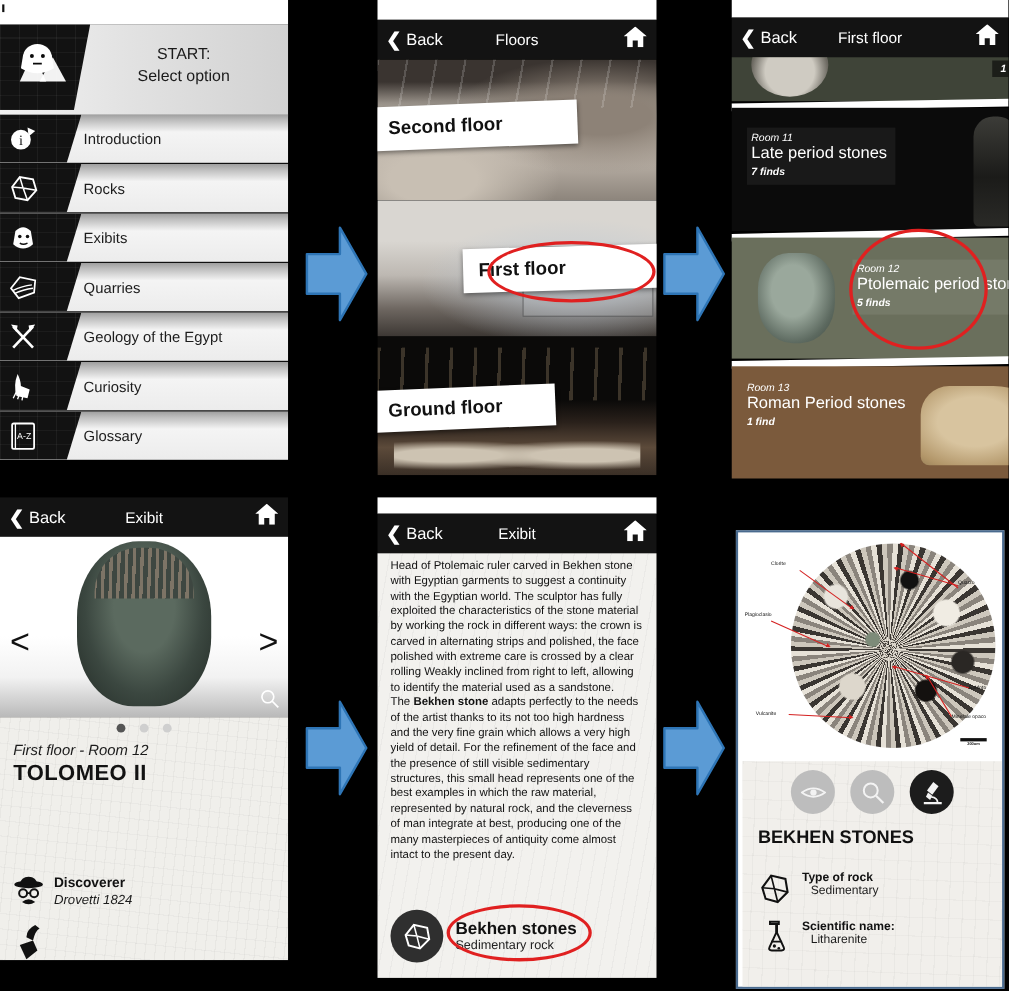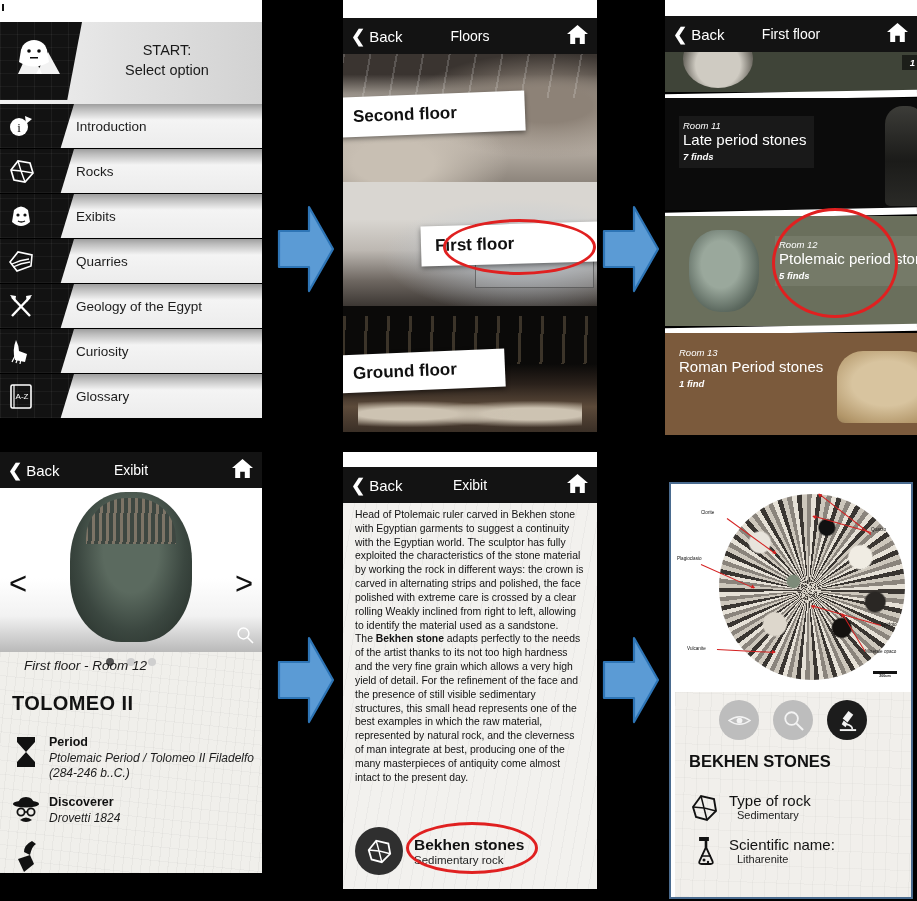--- a/index.html
+++ b/index.html
@@ -88,21 +88,21 @@
   .arrowL{left:9px;} .arrowR{right:9px;}
   .magn{position:absolute;right:8px;top:138px;}
   .dots{position:absolute;left:0;right:0;top:206px;display:flex;justify-content:center;gap:13px;}
   .dot{width:8px;height:8px;border-radius:50%;background:#cfcfcf;}
   .dot.on{background:#555;}
   .papyrus{position:absolute;left:0;top:200px;width:262px;height:221px;
      background:
        repeating-linear-gradient(96deg,rgba(0,0,0,.035) 0 1px,rgba(0,0,0,0) 1px 9px),
        repeating-linear-gradient(6deg,rgba(0,0,0,.028) 0 1px,rgba(0,0,0,0) 1px 14px),
        #f0efeb;}
-  .exLoc{position:absolute;left:12px;top:206px;font-size:13.5px;font-style:italic;color:#1b1b1b;margin-left:12px;}
+  .exLoc{position:absolute;left:12px;top:222px;font-size:13.5px;font-style:italic;color:#1b1b1b;}
   .exName{position:absolute;left:12px;top:240px;font-size:20px;font-weight:bold;
      color:#121212;letter-spacing:.4px;}
   .fRow{position:absolute;left:12px;display:flex;gap:9px;align-items:flex-start;}
   .fRow .fic{width:28px;height:34px;flex:none;}
   .fRow .fic svg{width:28px;height:34px;fill:#111;}
   .fRow .ftx .fl{font-size:12.5px;font-weight:bold;color:#111;line-height:1.25;}
   .fRow .ftx .fv{font-size:12px;font-style:italic;color:#1d1d1d;line-height:1.3;}
 
   
   #p5{left:343px;top:452px;width:254px;height:437px;background:#000;}
@@ -152,21 +152,21 @@
        #f1efeb;}
   .viewIcons{position:absolute;left:0;right:0;top:8px;display:flex;justify-content:center;gap:14px;}
   .vIc{width:40px;height:40px;border-radius:50%;background:#bdbdbd;
      display:flex;align-items:center;justify-content:center;}
   .vIc.act{background:#1c1c1c;}
   .vIc svg{width:23px;height:23px;fill:#f3f3f3;}
   .rockTitle{position:absolute;left:14px;top:60px;font-size:16.5px;font-weight:bold;color:#111;}
   .rRow{position:absolute;left:14px;display:flex;gap:10px;align-items:flex-start;}
   .rRow .ric{width:30px;height:32px;flex:none;}
   .rRow .ric svg{width:30px;height:32px;fill:#111;}
-  .rRow .rl{font-size:15px;font-weight:normal;color:#111;text-align:right;}
+  .rRow .rl{font-size:11px;font-weight:bold;color:#111;}
   .rRow .rv{font-size:11px;color:#1c1c1c;padding-left:8px;}
 
   
   .ellipse{position:absolute;border:3px solid #e02020;border-radius:50%;
      pointer-events:none;box-sizing:border-box;}
 
   
   .barrow{position:absolute;}
   .barrow svg{display:block;}
 </style>
@@ -419,31 +419,20 @@
   <div class="papyrus"></div>
   <div class="dots">
     <span class="dot on"></span>
     <span class="dot"></span>
     <span class="dot"></span>
   </div>
 
   <div class="exLoc">First floor - Room 12</div>
   <div class="exName">TOLOMEO II</div>
 
-  <div class="fRow" style="top:283px">
-    <span class="fic">
-      <svg viewBox="0 0 28 34">
-          <path d="M5 2 h18 v5 l-9 10 9 10 v5 H5 v-5 l9 -10 -9 -10 z"></path>
-        </svg>
-    </span>
-    <span class="ftx">
-      <span class="fl" style="display:block">Period</span>
-      <span class="fv" style="display:block">Ptolemaic Period / Tolomeo II Filadelfo (284-246 b..C.)</span>
-    </span>
-  </div>
 
   <div class="fRow" style="top:343px">
     <span class="fic">
       <svg viewBox="0 0 28 34">
           <ellipse cx="14" cy="9" rx="13" ry="3.4"></ellipse>
           <path d="M6 9 q1 -7 8 -7 q7 0 8 7 z"></path>
           <circle cx="9" cy="17" r="3.6" fill="none" stroke="#111" stroke-width="1.8"></circle>
           <circle cx="19" cy="17" r="3.6" fill="none" stroke="#111" stroke-width="1.8"></circle>
           <path d="M12.6 17 h2.8" stroke="#111" stroke-width="1.6"></path>
           <path d="M8 25 q6 -5 12 0 q-6 4 -12 0 z"></path>

